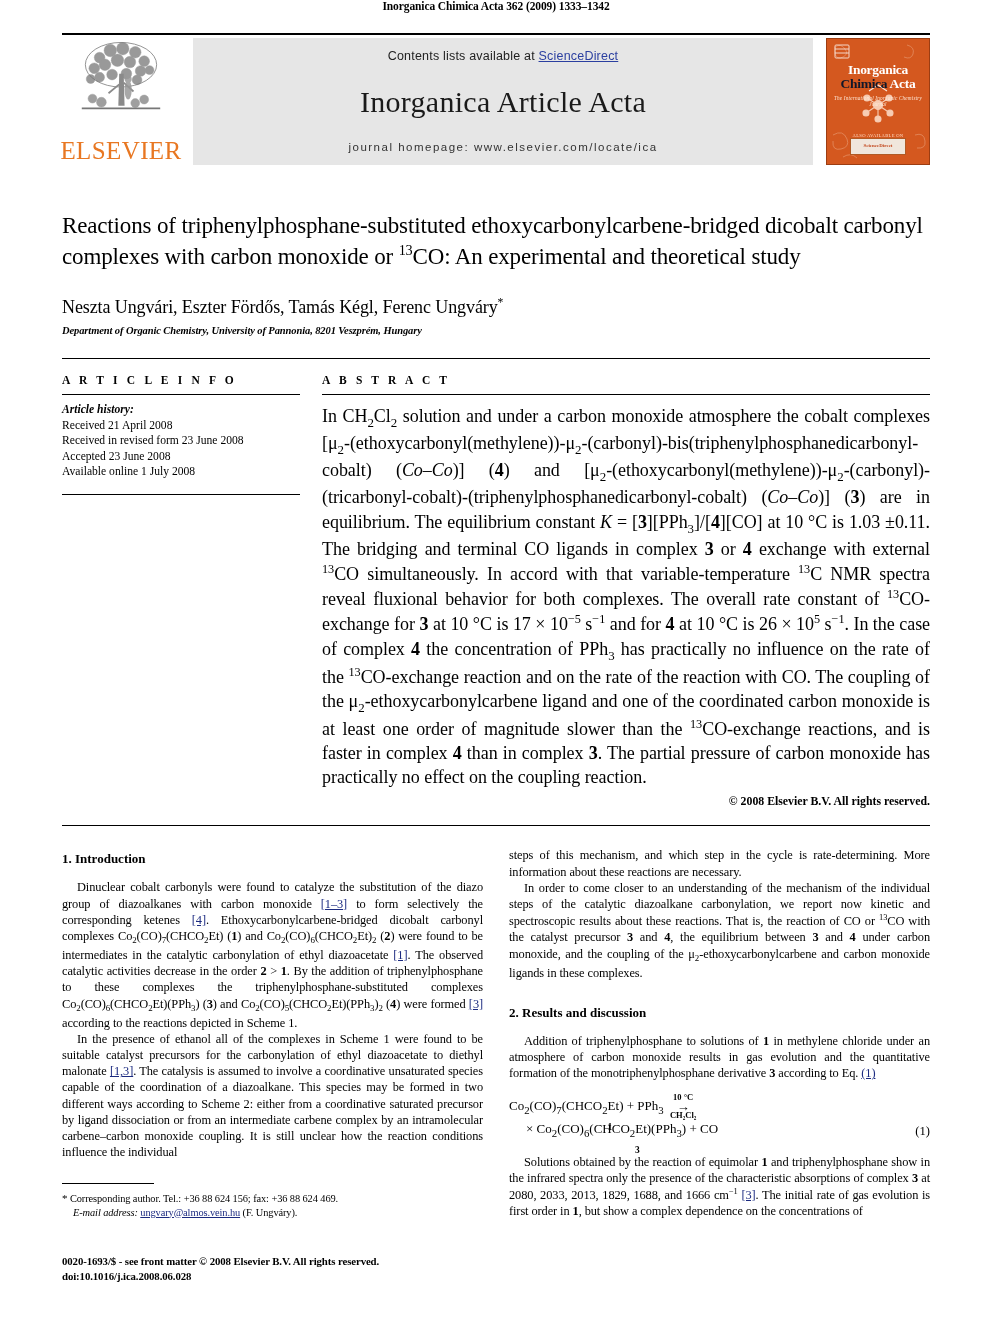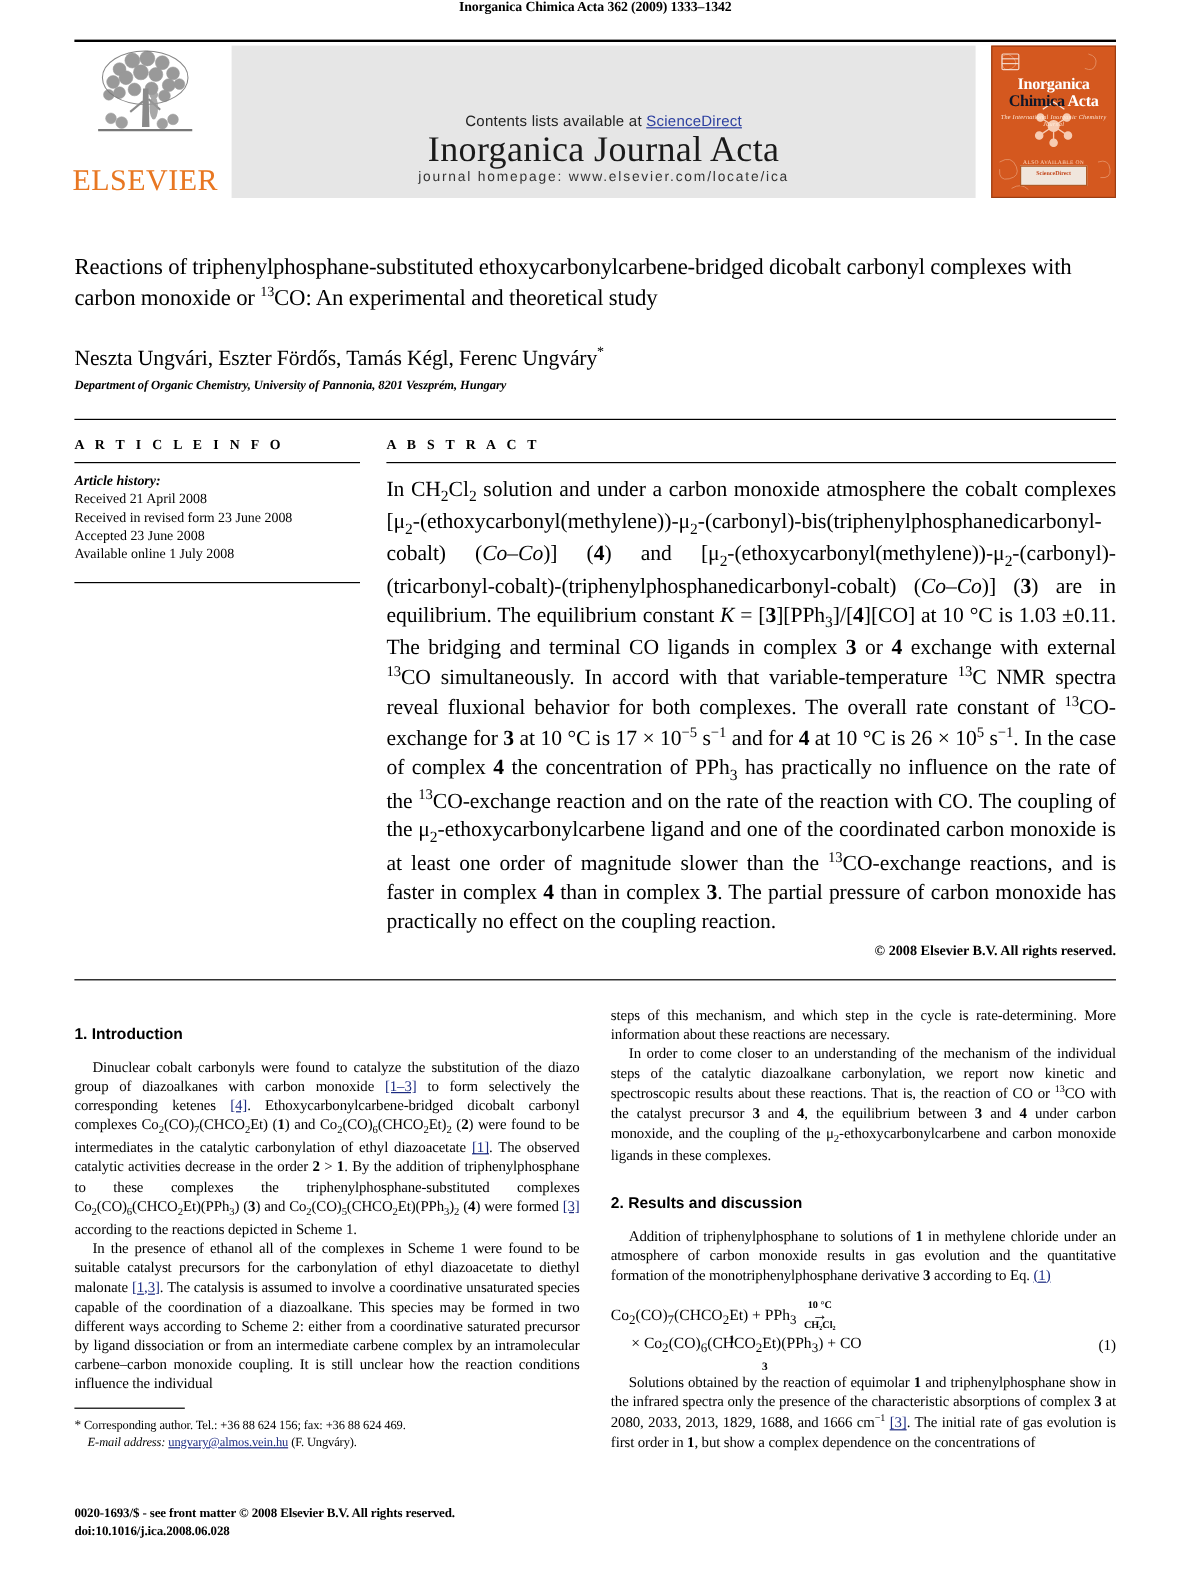--- a/index.html
+++ b/index.html
@@ -70,21 +70,20 @@
     align-items: center;
     justify-content: space-between;
     padding: 11px 0 12px 0;
     box-sizing: border-box;
   }
   .contents-line {
     font-family: "Liberation Sans", sans-serif;
     font-size: 12.5px;
     color: #222;
     letter-spacing: 0.2px;
-    margin-top: 45px;
   }
   .sd-link { color: #2b3fa0; }
   .journal-name {
     font-family: "Liberation Serif", serif;
     font-size: 30px;
     color: #1a1a1a;
     letter-spacing: 0.3px;
   }
   .homepage-line {
     font-family: "Liberation Sans", sans-serif;
@@ -99,21 +98,21 @@
     border: 1px solid #9c3d12;
     box-sizing: border-box;
     position: relative;
     overflow: hidden;
   }
 
   
   .title-area { margin-top: 46px; }
   h1.article-title {
     font-family: "Liberation Serif", serif;
-    font-size: 19px;
+    font-size: 23px;
     font-weight: normal;
     line-height: 1.30;
     margin: 0;
     letter-spacing: -0.15px;
   }
   h1.article-title sup { font-size: 0.62em; vertical-align: super; }
   .authors {
     font-family: "Liberation Serif", serif;
     font-size: 18px;
     margin-top: 25px;
@@ -174,24 +173,24 @@
   
   .body-wrap {
     margin-top: 16px;
     border-top: 1.2px solid #000;
     padding-top: 21px;
     display: flex;
     gap: 26px;
   }
   .bcol { width: 421px; flex: 0 0 421px; position: relative; }
   h2.section-title {
-    font-family: Liberation Sans, sans-serif;
+    font-family: Liberation Serif, serif;
     font-size: 13px;
     font-weight: bold;
-    margin: 16px 0 12px 0;
+    margin: 4px 0 12px 0;
   }
   h2.section-title.spaced { margin-top: 24px; }
   p.para {
     margin: 0;
     font-size: 12.4px;
     line-height: 1.305;
     text-align: justify;
     text-indent: 15px;
     letter-spacing: -0.1px;
   }
@@ -355,21 +354,21 @@
           <circle cx="62" cy="46" r="4"></circle>
         </g>
       </svg>
       <div class="elsevier-word">ELSEVIER</div>
     </div>
 
     <div class="journal-band">
       <div class="contents-line">
         <span>Contents lists available at </span><a class="sd-link" href="#">ScienceDirect</a>
       </div>
-      <div class="journal-name">Inorganica Journal Acta</div>
+      <div class="journal-name">Inorganica Article Acta</div>
       <div class="homepage-line">journal homepage: www.elsevier.com/locate/ica</div>
     </div>
 
     <div class="cover-thumb">
       <svg width="102" height="125" viewBox="0 0 102 125" style="position:absolute;top:0;left:0;">
         <g stroke="#f0b999" fill="none" stroke-width="0.8" opacity="0.55">
           <path d="M8 8 q6 -4 10 2 q4 5 -2 8 q-6 3 -8 -3 Z"></path>
           <path d="M80 6 q8 2 6 9 q-2 6 -9 3"></path>
           <path d="M6 96 q10 -6 14 4 q3 8 -6 10 q-9 2 -8 -8"></path>
           <path d="M88 96 q9 -3 10 6 q1 8 -8 7"></path>

